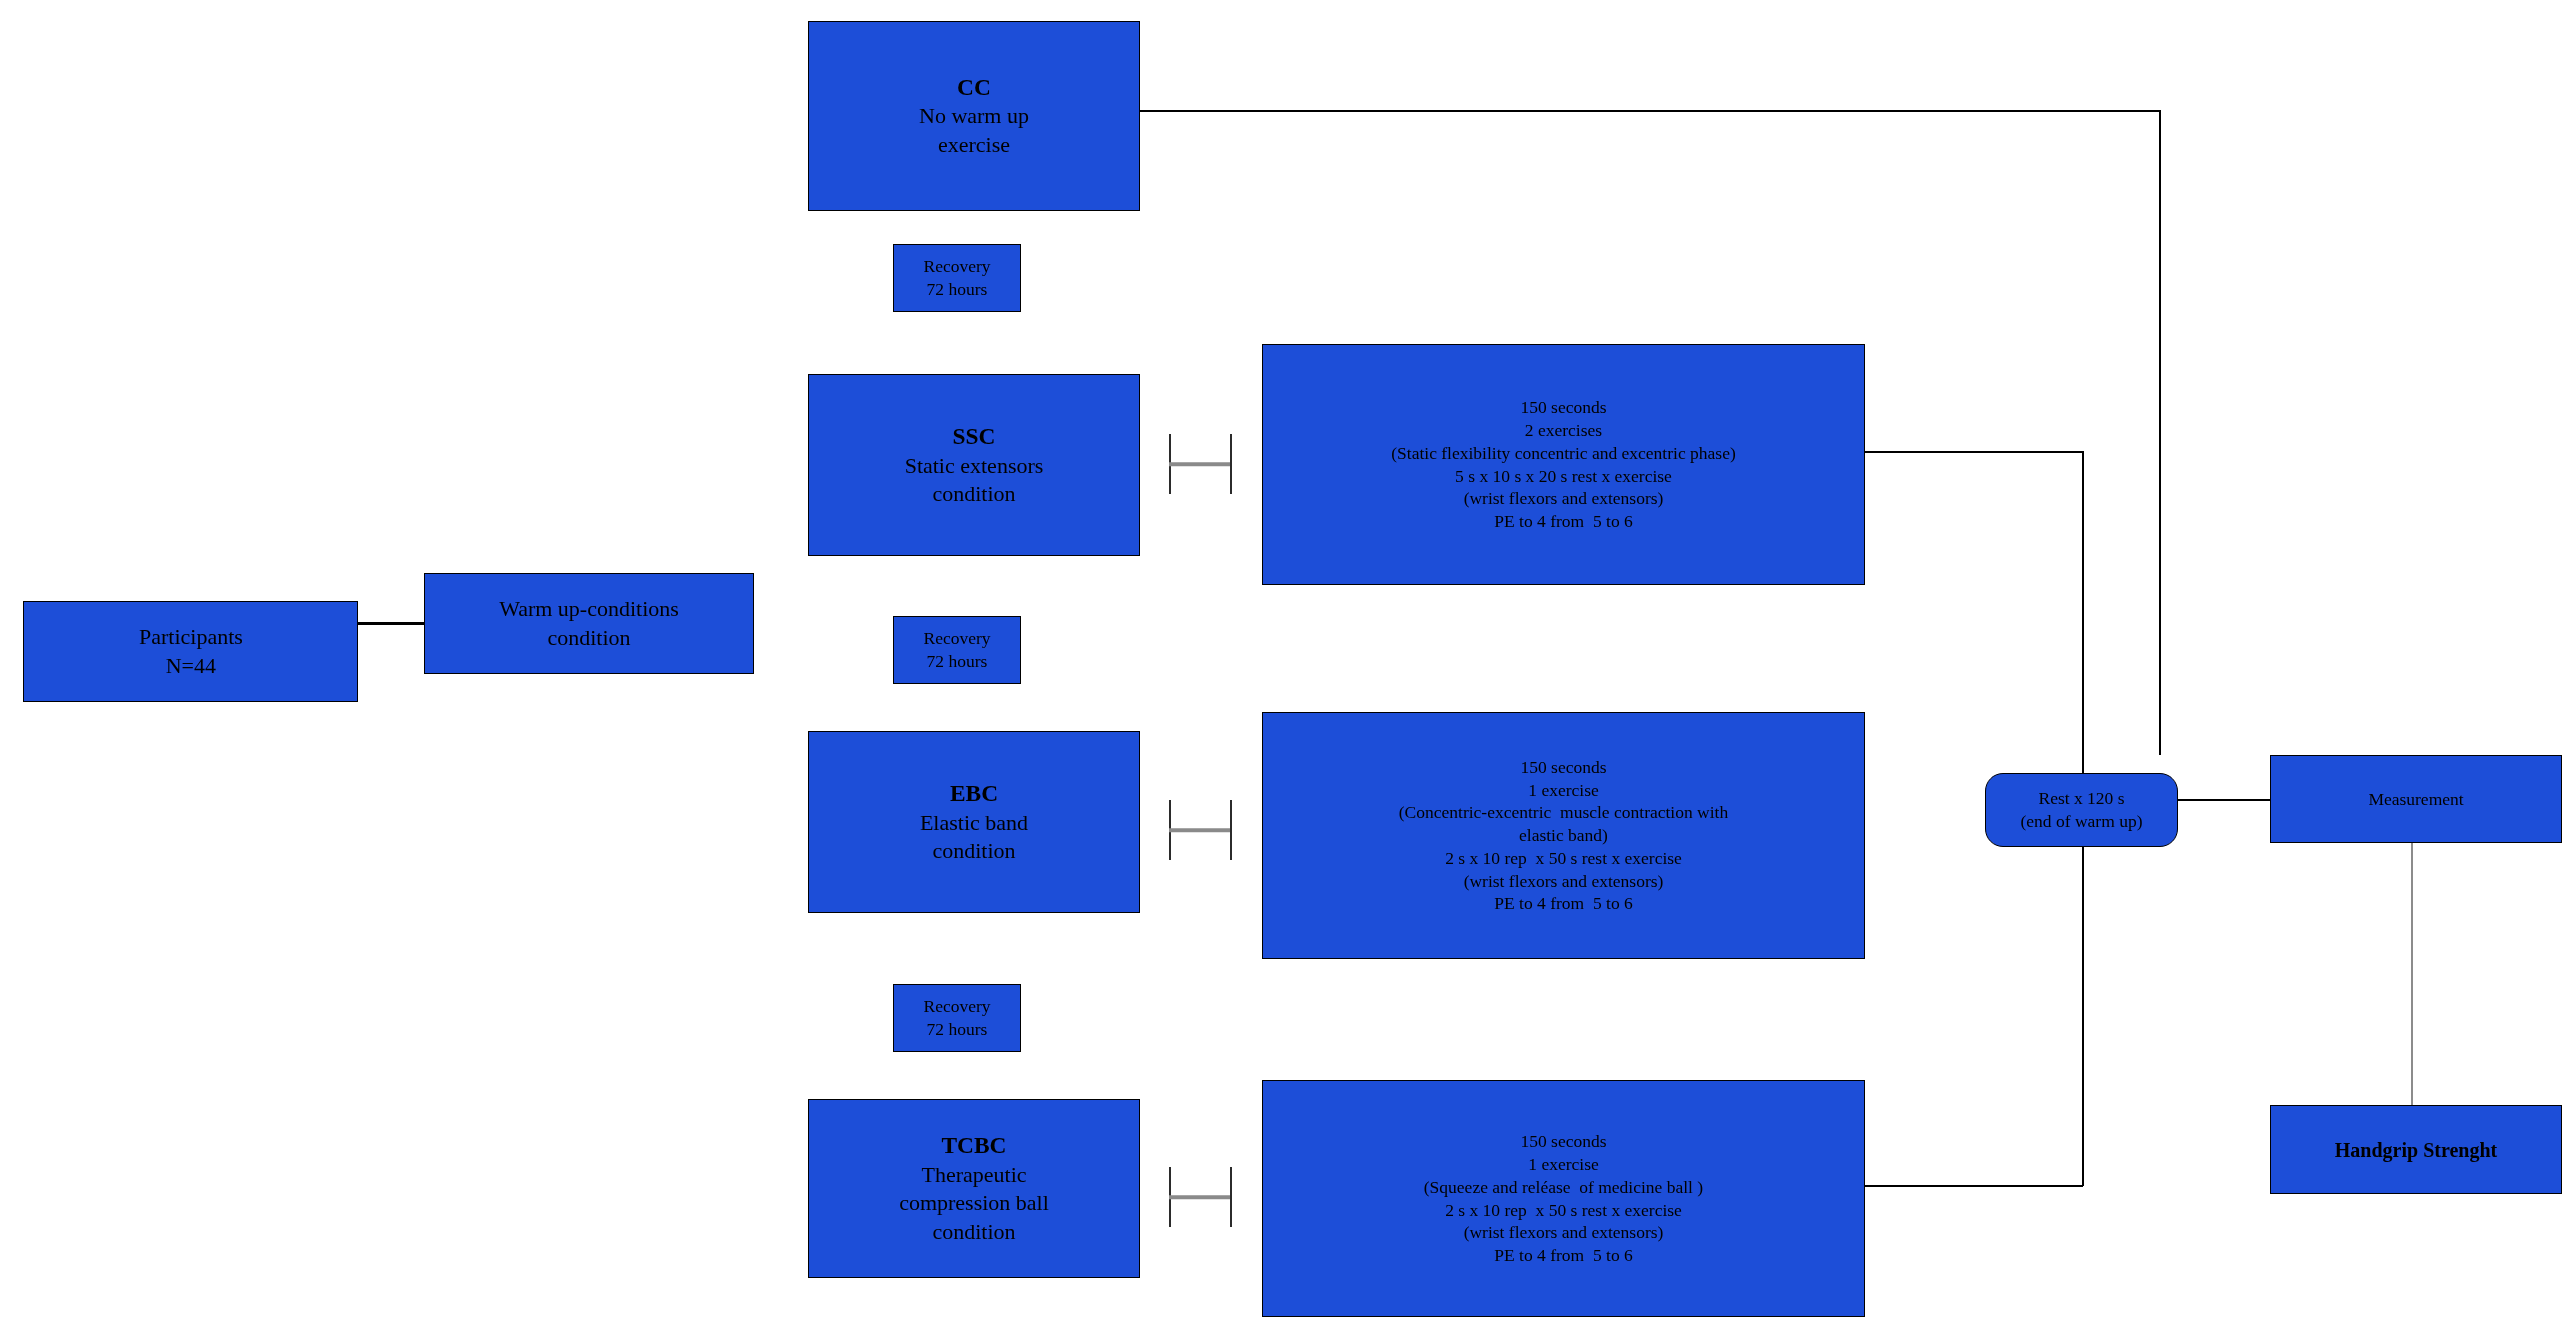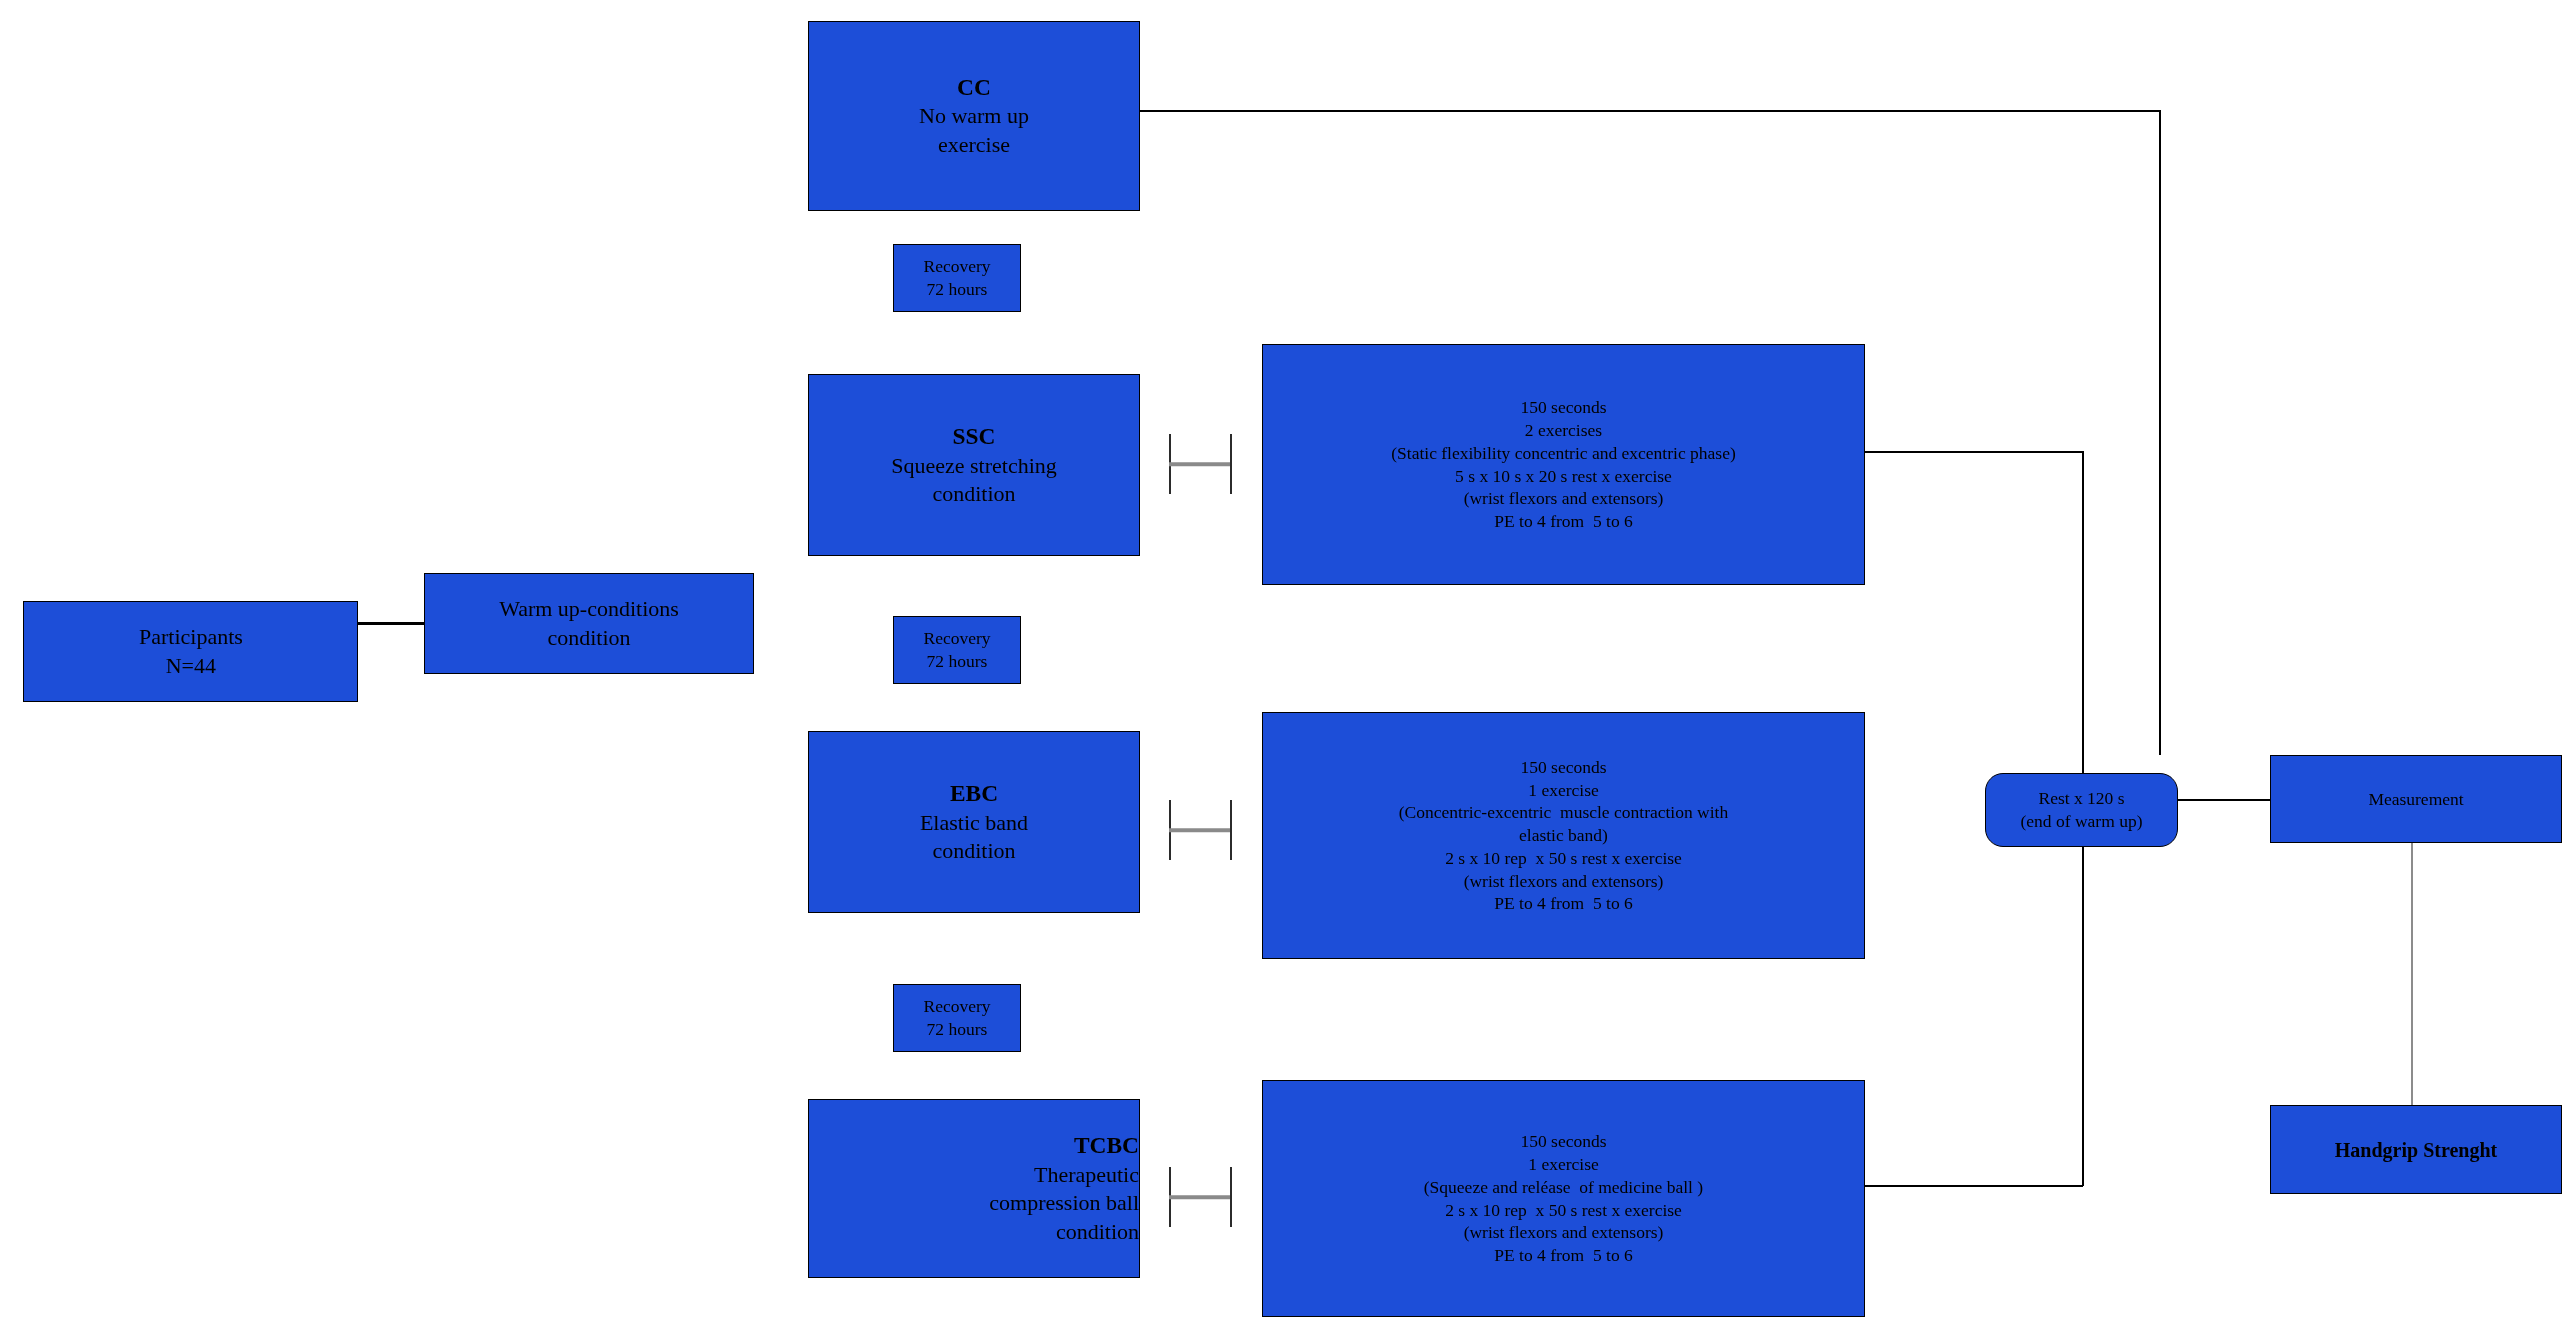--- a/index.html
+++ b/index.html
@@ -79,21 +79,21 @@
     <span class="ln">exercise</span>
   </div>
 
   <div class="box f30" style="left:893px;top:244px;width:128px;height:68px;">
     <span class="ln">Recovery</span>
     <span class="ln">72 hours</span>
   </div>
 
   <div class="box f38" style="left:808px;top:374px;width:332px;height:182px;">
     <span class="ln ttl f40">SSC</span>
-    <span class="ln">Squeeze stretching</span>
+    <span class="ln">Static extensors</span>
     <span class="ln">condition</span>
   </div>
 
   <div class="hconn" style="left:1169px;top:434px;width:63px;height:60px;">
     <span class="capL"></span>
     <span class="bar"></span>
     <span class="capR"></span>
   </div>
 
   <div class="box f30" style="left:893px;top:616px;width:128px;height:68px;">
@@ -111,21 +111,21 @@
     <span class="capL"></span>
     <span class="bar"></span>
     <span class="capR"></span>
   </div>
 
   <div class="box f30" style="left:893px;top:984px;width:128px;height:68px;">
     <span class="ln">Recovery</span>
     <span class="ln">72 hours</span>
   </div>
 
-  <div class="box f38" style="left:808px;top:1099px;width:332px;height:179px;align-items:flex-end;">
+  <div class="box f38" style="left:808px;top:1099px;width:332px;height:179px;">
     <span class="ln ttl f40">TCBC</span>
     <span class="ln">Therapeutic</span>
     <span class="ln">compression ball</span>
     <span class="ln">condition</span>
   </div>
 
   <div class="hconn" style="left:1169px;top:1167px;width:63px;height:60px;">
     <span class="capL"></span>
     <span class="bar"></span>
     <span class="capR"></span>

